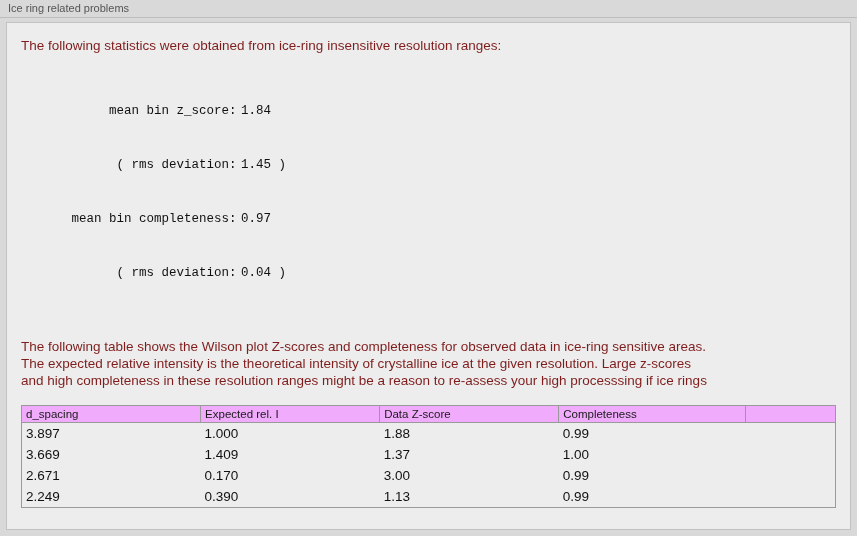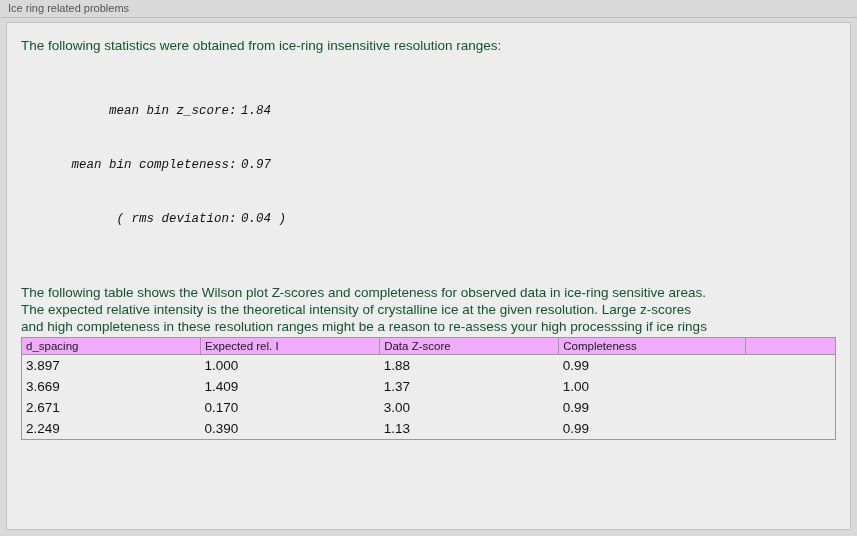--- a/index.html
+++ b/index.html
@@ -39,52 +39,51 @@
     background: #ededed;
     border: 1px solid #c2c2c2;
     box-sizing: border-box;
     padding: 14px 14px 10px 14px;
     overflow: hidden;
   }
   .para {
     font-size: 13.5px;
     line-height: 17px;
     margin: 0 0 0 0;
-    color: #14532d;
+    color: #7f1d1d;
   }
   .intro {
     margin-bottom: 12px;
   }
   .statblock {
     font-family: "Liberation Mono", monospace;
     font-size: 12.5px;
     line-height: 18px;
     margin: 0 0 0 28px;
     white-space: pre;
     color: #111;
   }
   .stat-row {
     display: block;
-    font-style: italic;
   }
   .stat-label {
     display: inline-block;
     width: 180px;
     text-align: right;
   }
   .stat-colon {
     display: inline-block;
     width: 12px;
   }
   .stat-value {
     display: inline-block;
   }
   .midtext {
     margin-top: 20px;
-    margin-bottom: 2px;
+    margin-bottom: 16px;
   }
   .midtext div {
     white-space: normal;
   }
   table.icetable {
     width: 100%;
     border-collapse: collapse;
     border: 1px solid #9a9a9a;
     background: #ededed;
     table-layout: fixed;
@@ -120,20 +119,21 @@
 <div class="window">
 
   <div class="titlebar">Ice ring related problems</div>
 
   <div class="content">
 
     <div class="para intro">The following statistics were obtained from ice-ring insensitive resolution ranges:</div>
 
     <div class="statblock">
       <span class="stat-row"><span class="stat-label">mean bin z_score</span><span class="stat-colon">:</span><span class="stat-value">1.84</span></span>
+      <span class="stat-row"><span class="stat-label">( rms deviation</span><span class="stat-colon">:</span><span class="stat-value">1.45 )</span></span>
       <span class="stat-row"><span class="stat-label">mean bin completeness</span><span class="stat-colon">:</span><span class="stat-value">0.97</span></span>
       <span class="stat-row"><span class="stat-label">( rms deviation</span><span class="stat-colon">:</span><span class="stat-value">0.04 )</span></span>
     </div>
 
     <div class="midtext">
       <div class="para">The following table shows the Wilson plot Z-scores and completeness for observed data in ice-ring sensitive areas.</div>
       <div class="para">The expected relative intensity is the theoretical intensity of crystalline ice at the given resolution. Large z-scores</div>
       <div class="para">and high completeness in these resolution ranges might be a reason to re-assess your high processsing if ice rings</div>
     </div>
 

